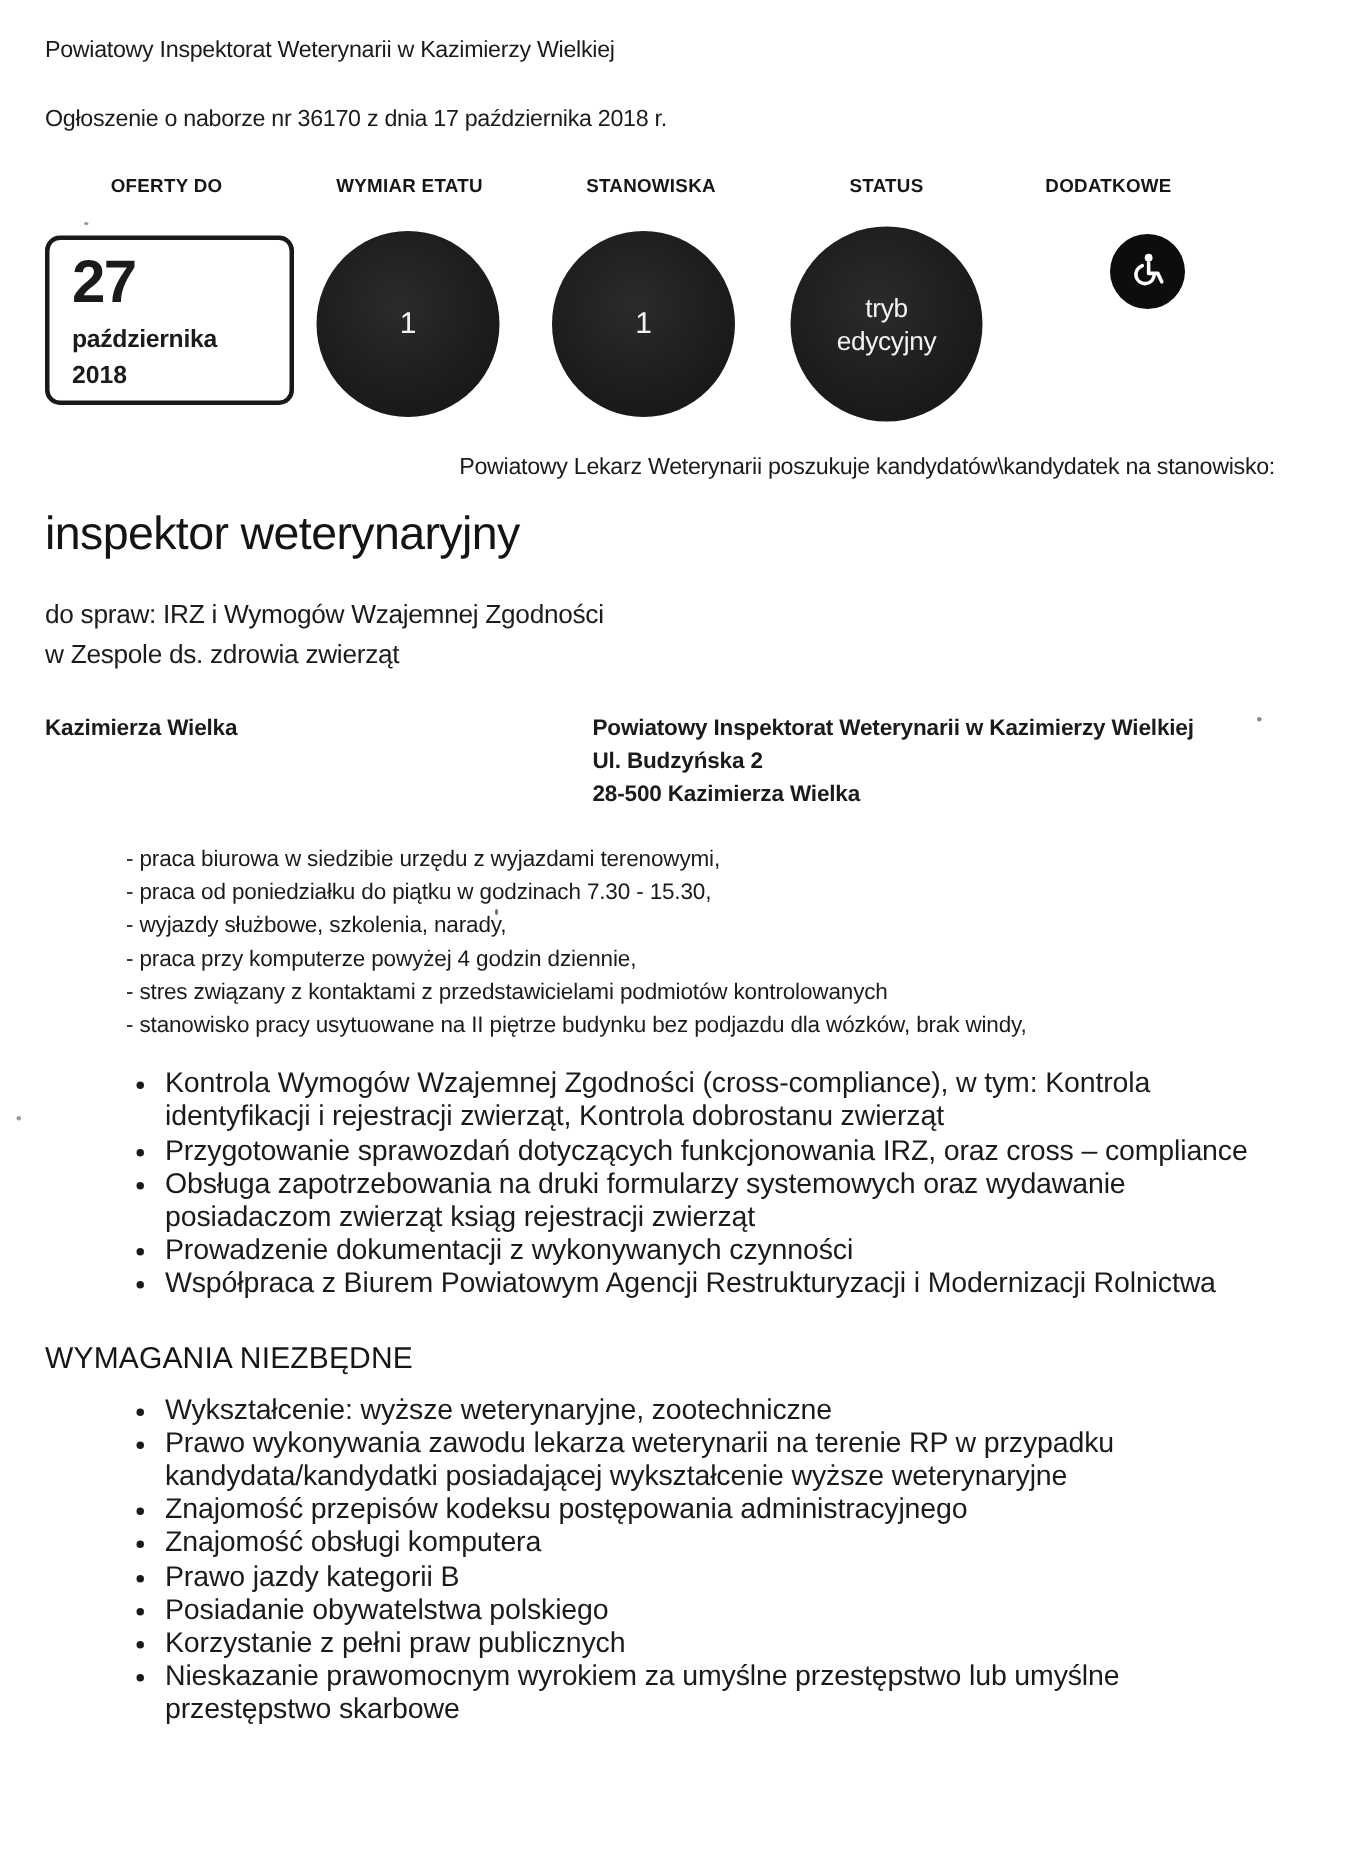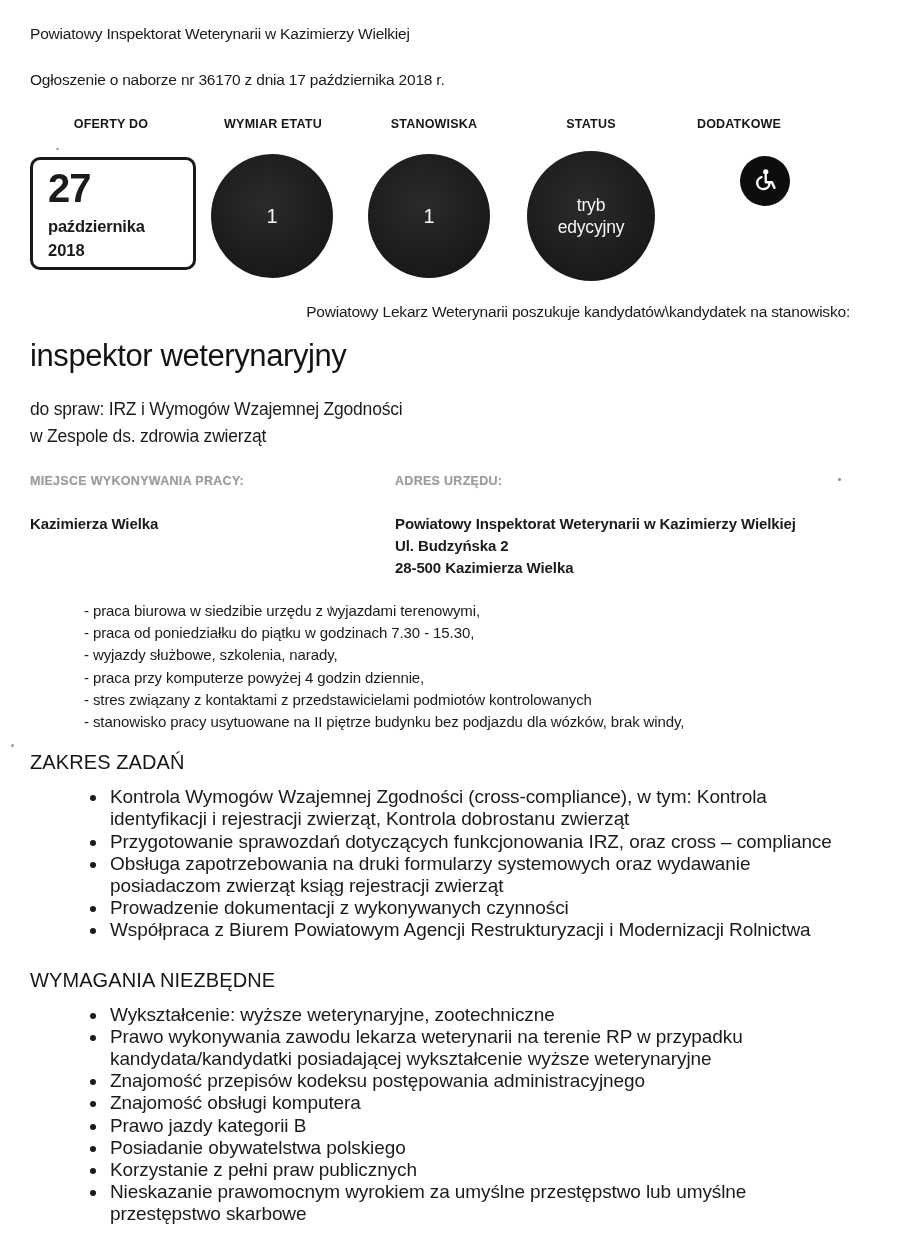--- a/index.html
+++ b/index.html
@@ -165,24 +165,20 @@
     </div>
   </div>
 
   <p class="intro">Powiatowy Lekarz Weterynarii poszukuje kandydatów\kandydatek na stanowisko:</p>
   <h1 class="job-title">inspektor weterynaryjny</h1>
   <div class="job-subtitle">
     <div>do spraw: IRZ i Wymogów Wzajemnej Zgodności</div>
     <div>w Zespole ds. zdrowia zwierząt</div>
   </div>
 
-  <div class="cols-labels">
-    <div class="col-left faded-label">MIEJSCE WYKONYWANIA PRACY:</div>
-    <div class="col-right faded-label">ADRES URZĘDU:</div>
-  </div>
   <div class="cols-values">
     <div class="col-left value-bold">Kazimierza Wielka</div>
     <div class="col-right value-bold">
 
     <div>Powiatowy Inspektorat Weterynarii w Kazimierzy Wielkiej</div>
         <div>Ul. Budzyńska 2</div>
         <div>28-500 Kazimierza Wielka</div>
       </div>
   </div>
 
@@ -192,21 +188,20 @@
     <div>- praca biurowa w siedzibie urzędu z wyjazdami terenowymi,</div>
         <div>- praca od poniedziałku do piątku w godzinach 7.30 - 15.30,</div>
         <div>- wyjazdy służbowe, szkolenia, narady,</div>
         <div>- praca przy komputerze powyżej 4 godzin dziennie,</div>
         <div>- stres związany z kontaktami z przedstawicielami podmiotów kontrolowanych</div>
         <div>- stanowisko pracy usytuowane na II piętrze budynku bez podjazdu dla wózków, brak windy,</div>
       </div>
   </div>
 
   <div class="section-zakres">
-    <h2 class="section-title">ZAKRES ZADAŃ</h2>
     <ul class="bullet-list">
 
     <li>Kontrola Wymogów Wzajemnej Zgodności (cross-compliance), w tym: Kontrola identyfikacji i rejestracji zwierząt, Kontrola dobrostanu zwierząt</li>
         <li>Przygotowanie sprawozdań dotyczących funkcjonowania IRZ, oraz cross – compliance</li>
         <li>Obsługa zapotrzebowania na druki formularzy systemowych oraz wydawanie posiadaczom zwierząt ksiąg rejestracji zwierząt</li>
         <li>Prowadzenie dokumentacji z wykonywanych czynności</li>
         <li>Współpraca z Biurem Powiatowym Agencji Restrukturyzacji i Modernizacji Rolnictwa</li>
       </ul>
   </div>
 

